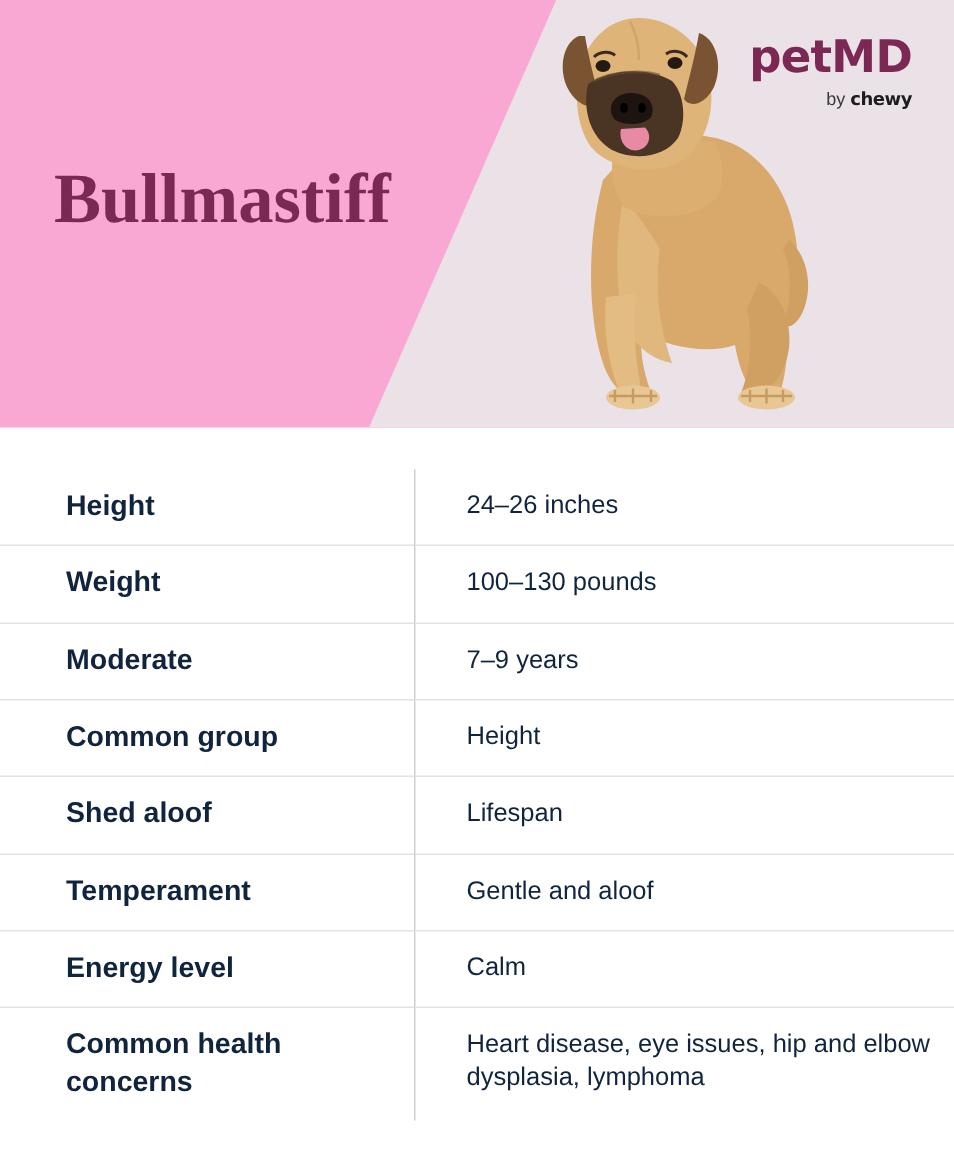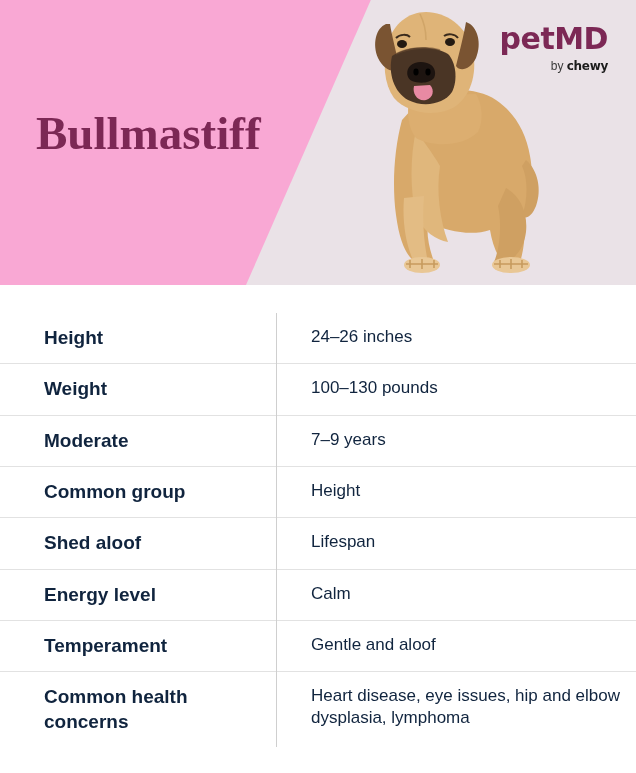--- a/index.html
+++ b/index.html
@@ -207,27 +207,27 @@
       </tr>
       <tr>
         <td class="spec-label">Common group</td>
         <td class="spec-value">Height</td>
       </tr>
       <tr>
         <td class="spec-label">Shed aloof</td>
         <td class="spec-value">Lifespan</td>
       </tr>
       <tr>
+        <td class="spec-label">Temperament</td>
+        <td class="spec-value">Gentle and aloof</td>
+      </tr>
+      <tr>
         <td class="spec-label">Energy level</td>
         <td class="spec-value">Calm</td>
       </tr>
       <tr>
-        <td class="spec-label">Temperament</td>
-        <td class="spec-value">Gentle and aloof</td>
-      </tr>
-      <tr>
         <td class="spec-label">Common health concerns</td>
         <td class="spec-value">Heart disease, eye issues, hip and elbow dysplasia, lymphoma</td>
       </tr>
     </tbody>
   </table>
 
 </div>
 
 </body></html>

